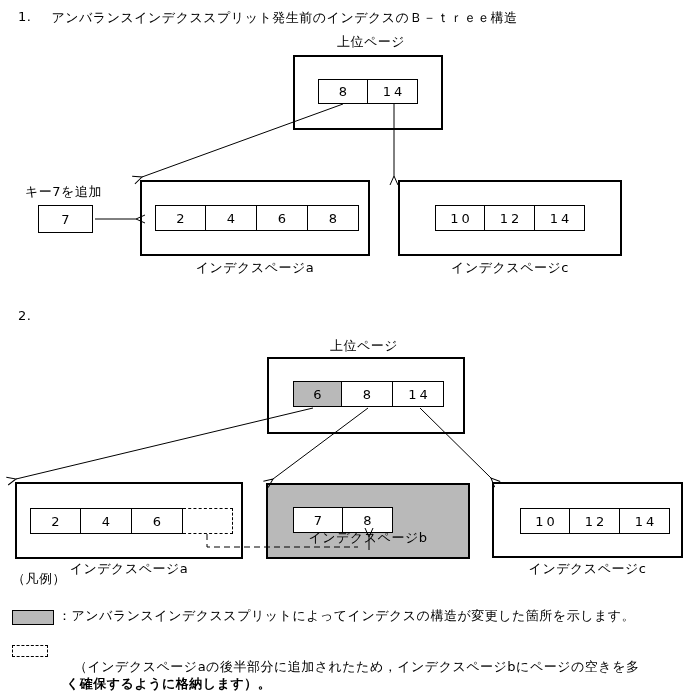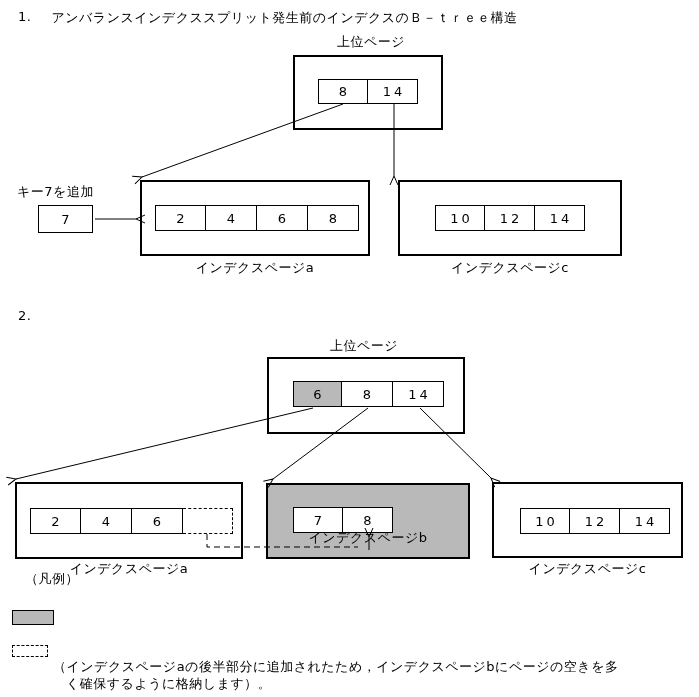--- a/index.html
+++ b/index.html
@@ -42,21 +42,21 @@
     <span>アンバランスインデクススプリット発生前のインデクスのＢ－ｔｒｅｅ構造</span>
   </div>
 
   <div class="label" style="left:337px;top:33px;">上位ページ</div>
   <div class="box" style="left:293px;top:55px;width:150px;height:75px;"></div>
   <div class="cellrow" style="left:318px;top:79px;">
     <div class="cell" style="width:50px;height:25px;">8</div>
     <div class="cell" style="width:50px;height:25px;">14</div>
   </div>
 
-  <div class="label" style="left:17px;top:183px;text-align:center;">キー7を追加</div>
+  <div class="label" style="left:25px;top:183px;text-align:center;">キー7を追加</div>
   <div class="keybox" style="left:38px;top:205px;width:55px;height:28px;">7</div>
 
   <div class="box" style="left:140px;top:180px;width:230px;height:76px;"></div>
   <div class="cellrow" style="left:155px;top:205px;">
     <div class="cell" style="width:51px;height:26px;">2</div>
     <div class="cell" style="width:51px;height:26px;">4</div>
     <div class="cell" style="width:51px;height:26px;">6</div>
     <div class="cell" style="width:51px;height:26px;">8</div>
   </div>
   <div class="label center" style="left:140px;top:259px;width:230px;">インデクスページa</div>
@@ -98,27 +98,28 @@
   <div class="label center" style="left:266px;top:529px;width:204px;">インデクスページb</div>
 
   <div class="box" style="left:492px;top:482px;width:191px;height:76px;"></div>
   <div class="cellrow" style="left:520px;top:508px;">
     <div class="cell" style="width:50px;height:26px;">10</div>
     <div class="cell" style="width:50px;height:26px;">12</div>
     <div class="cell" style="width:50px;height:26px;">14</div>
   </div>
   <div class="label center" style="left:492px;top:560px;width:191px;">インデクスページc</div>
 
-  <div class="label" style="left:25px;top:570px;">（凡例）</div>
+  <div class="label" style="left:12px;top:570px;">（凡例）</div>
 
   <div class="swatch gray" style="left:12px;top:610px;width:42px;height:15px;"></div>
+  <div class="label" style="left:58px;top:607px;">：アンバランスインデクススプリットによってインデクスの構造が変更した箇所を示します。</div>
 
   <div class="swatch dashedsw" style="left:12px;top:645px;width:36px;height:12px;"></div>
-  <div class="label" style="left:53px;top:658px;text-align:right;">（インデクスページaの後半部分に追加されたため，インデクスページbにページの空きを多</div>
-  <div class="label" style="left:66px;top:675px;">く確保するように格納します）。</div>
+  <div class="label" style="left:74px;top:658px;text-align:right;">（インデクスページaの後半部分に追加されたため，インデクスページbにページの空きを多</div>
+  <div class="label" style="left:66px;top:675px;font-weight:bold;">く確保するように格納します）。</div>
 
   <svg class="overlay" width="699" height="697" viewBox="0 0 699 697">
     <defs>
       <marker id="arr" markerWidth="14" markerHeight="14" refX="2" refY="5" orient="auto" markerUnits="userSpaceOnUse">
         <path d="M11,1 L2,5 L11,9" fill="none" stroke="#000" stroke-width="1"></path>
       </marker>
     </defs>
 
     <line x1="343" y1="104" x2="142" y2="177" stroke="#000" stroke-width="1" marker-end="url(#arr)"></line>
     <line x1="394" y1="104" x2="394" y2="176" stroke="#000" stroke-width="1" marker-end="url(#arr)"></line>

